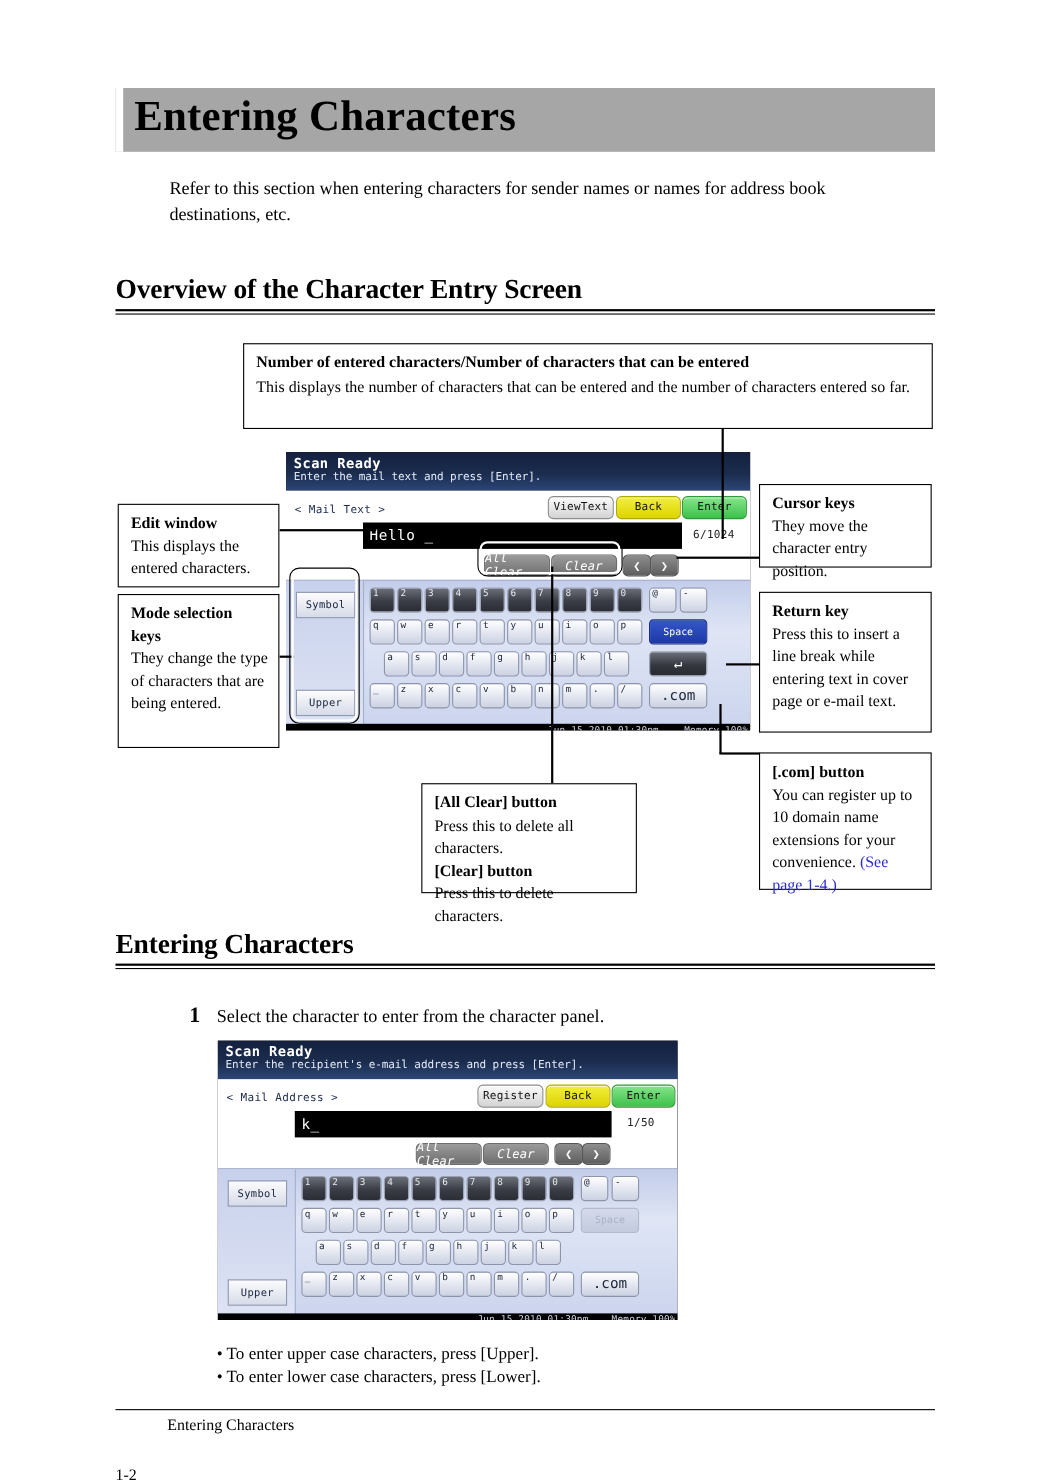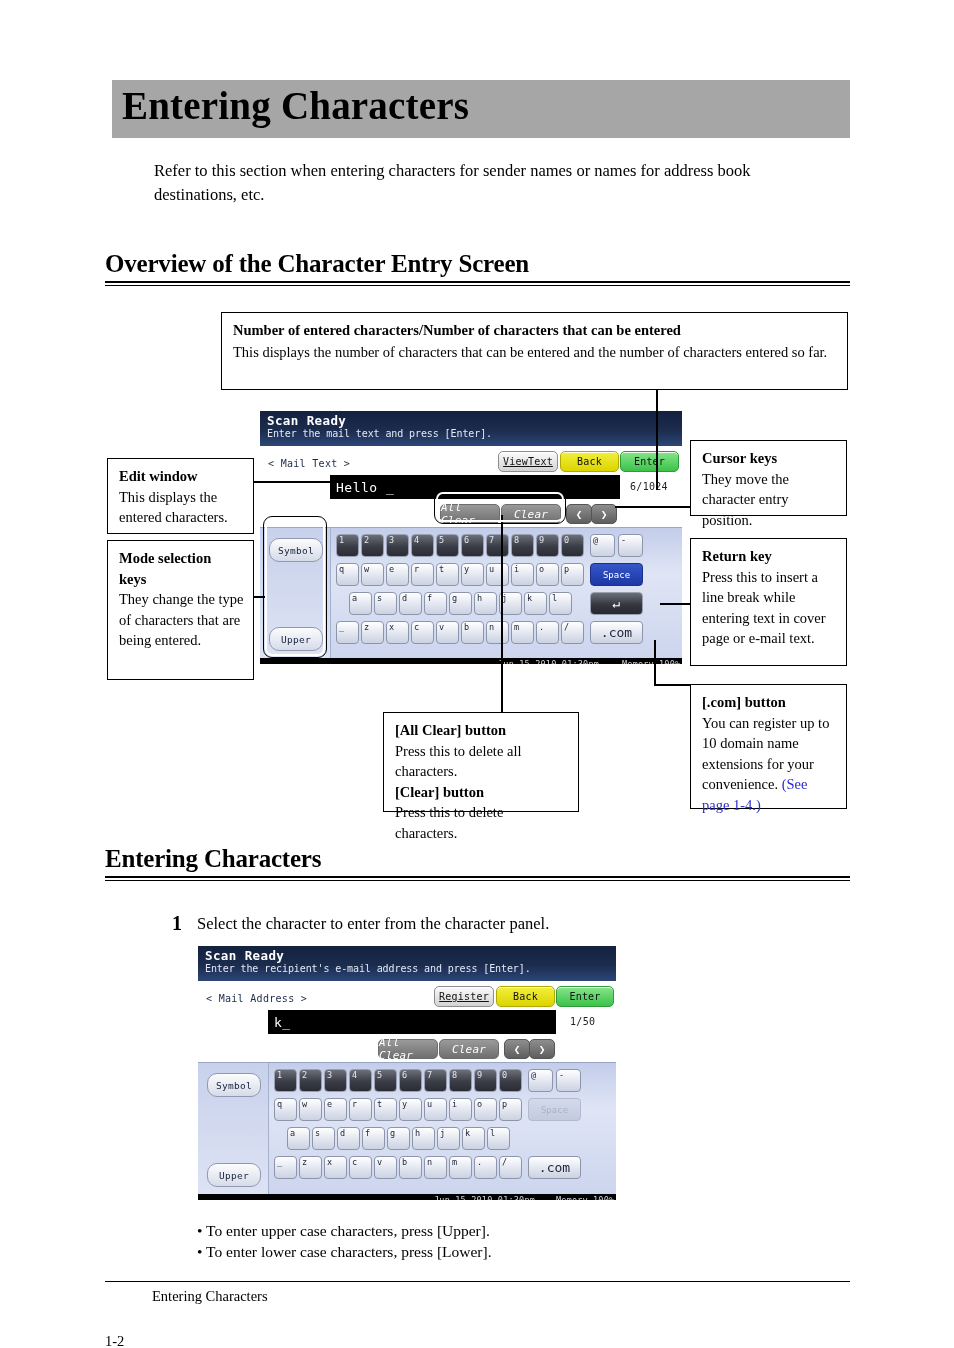--- a/index.html
+++ b/index.html
@@ -131,21 +131,21 @@
     border-radius: 5px;
     border: 1px solid #8d8d8d;
     font-size: 10px;
     display: flex;
     align-items: center;
     justify-content: center;
     color: #111;
     box-shadow: inset 0 1px 0 rgba(255,255,255,.85);
     letter-spacing: 0.2px;
   }
-  .topbtn.gray { background: linear-gradient(180deg,#fbfbfb,#d3d3d3); text-decoration: underline; }
+  .topbtn.gray { background: linear-gradient(180deg,#fbfbfb,#d3d3d3); }
   .topbtn.yellow { background: linear-gradient(180deg,#f2ef3c,#dcd400); border-color:#b0aa00; }
   .topbtn.green { background: linear-gradient(180deg,#86e58a,#3cc24a); border-color:#2f9a3a; }
 
   .editwin {
     position: absolute;
     background: #000000;
     color: #ffffff;
     font-size: 13px;
     display: flex;
     align-items: center;
@@ -190,21 +190,21 @@
     background: linear-gradient(180deg,#c3cdea,#dfe5f5 35%,#ccd5ee);
     border-top: 1px solid #9aa6c6;
   }
   .kb-left {
     position: absolute;
     background: linear-gradient(180deg,#c8d1ec,#dde3f4);
     border-right: 1px solid #a5b0cd;
   }
   .modebtn {
     position: absolute;
-    border-radius: 10px;
+    border-radius: 0;
     border: 1px solid #9099b0;
     background: linear-gradient(180deg,#fcfcfd,#d6dbe8);
     font-size: 9.5px;
     display: flex;
     align-items: center;
     justify-content: center;
     color: #16223c;
     letter-spacing: 0.3px;
   }
   .key {

